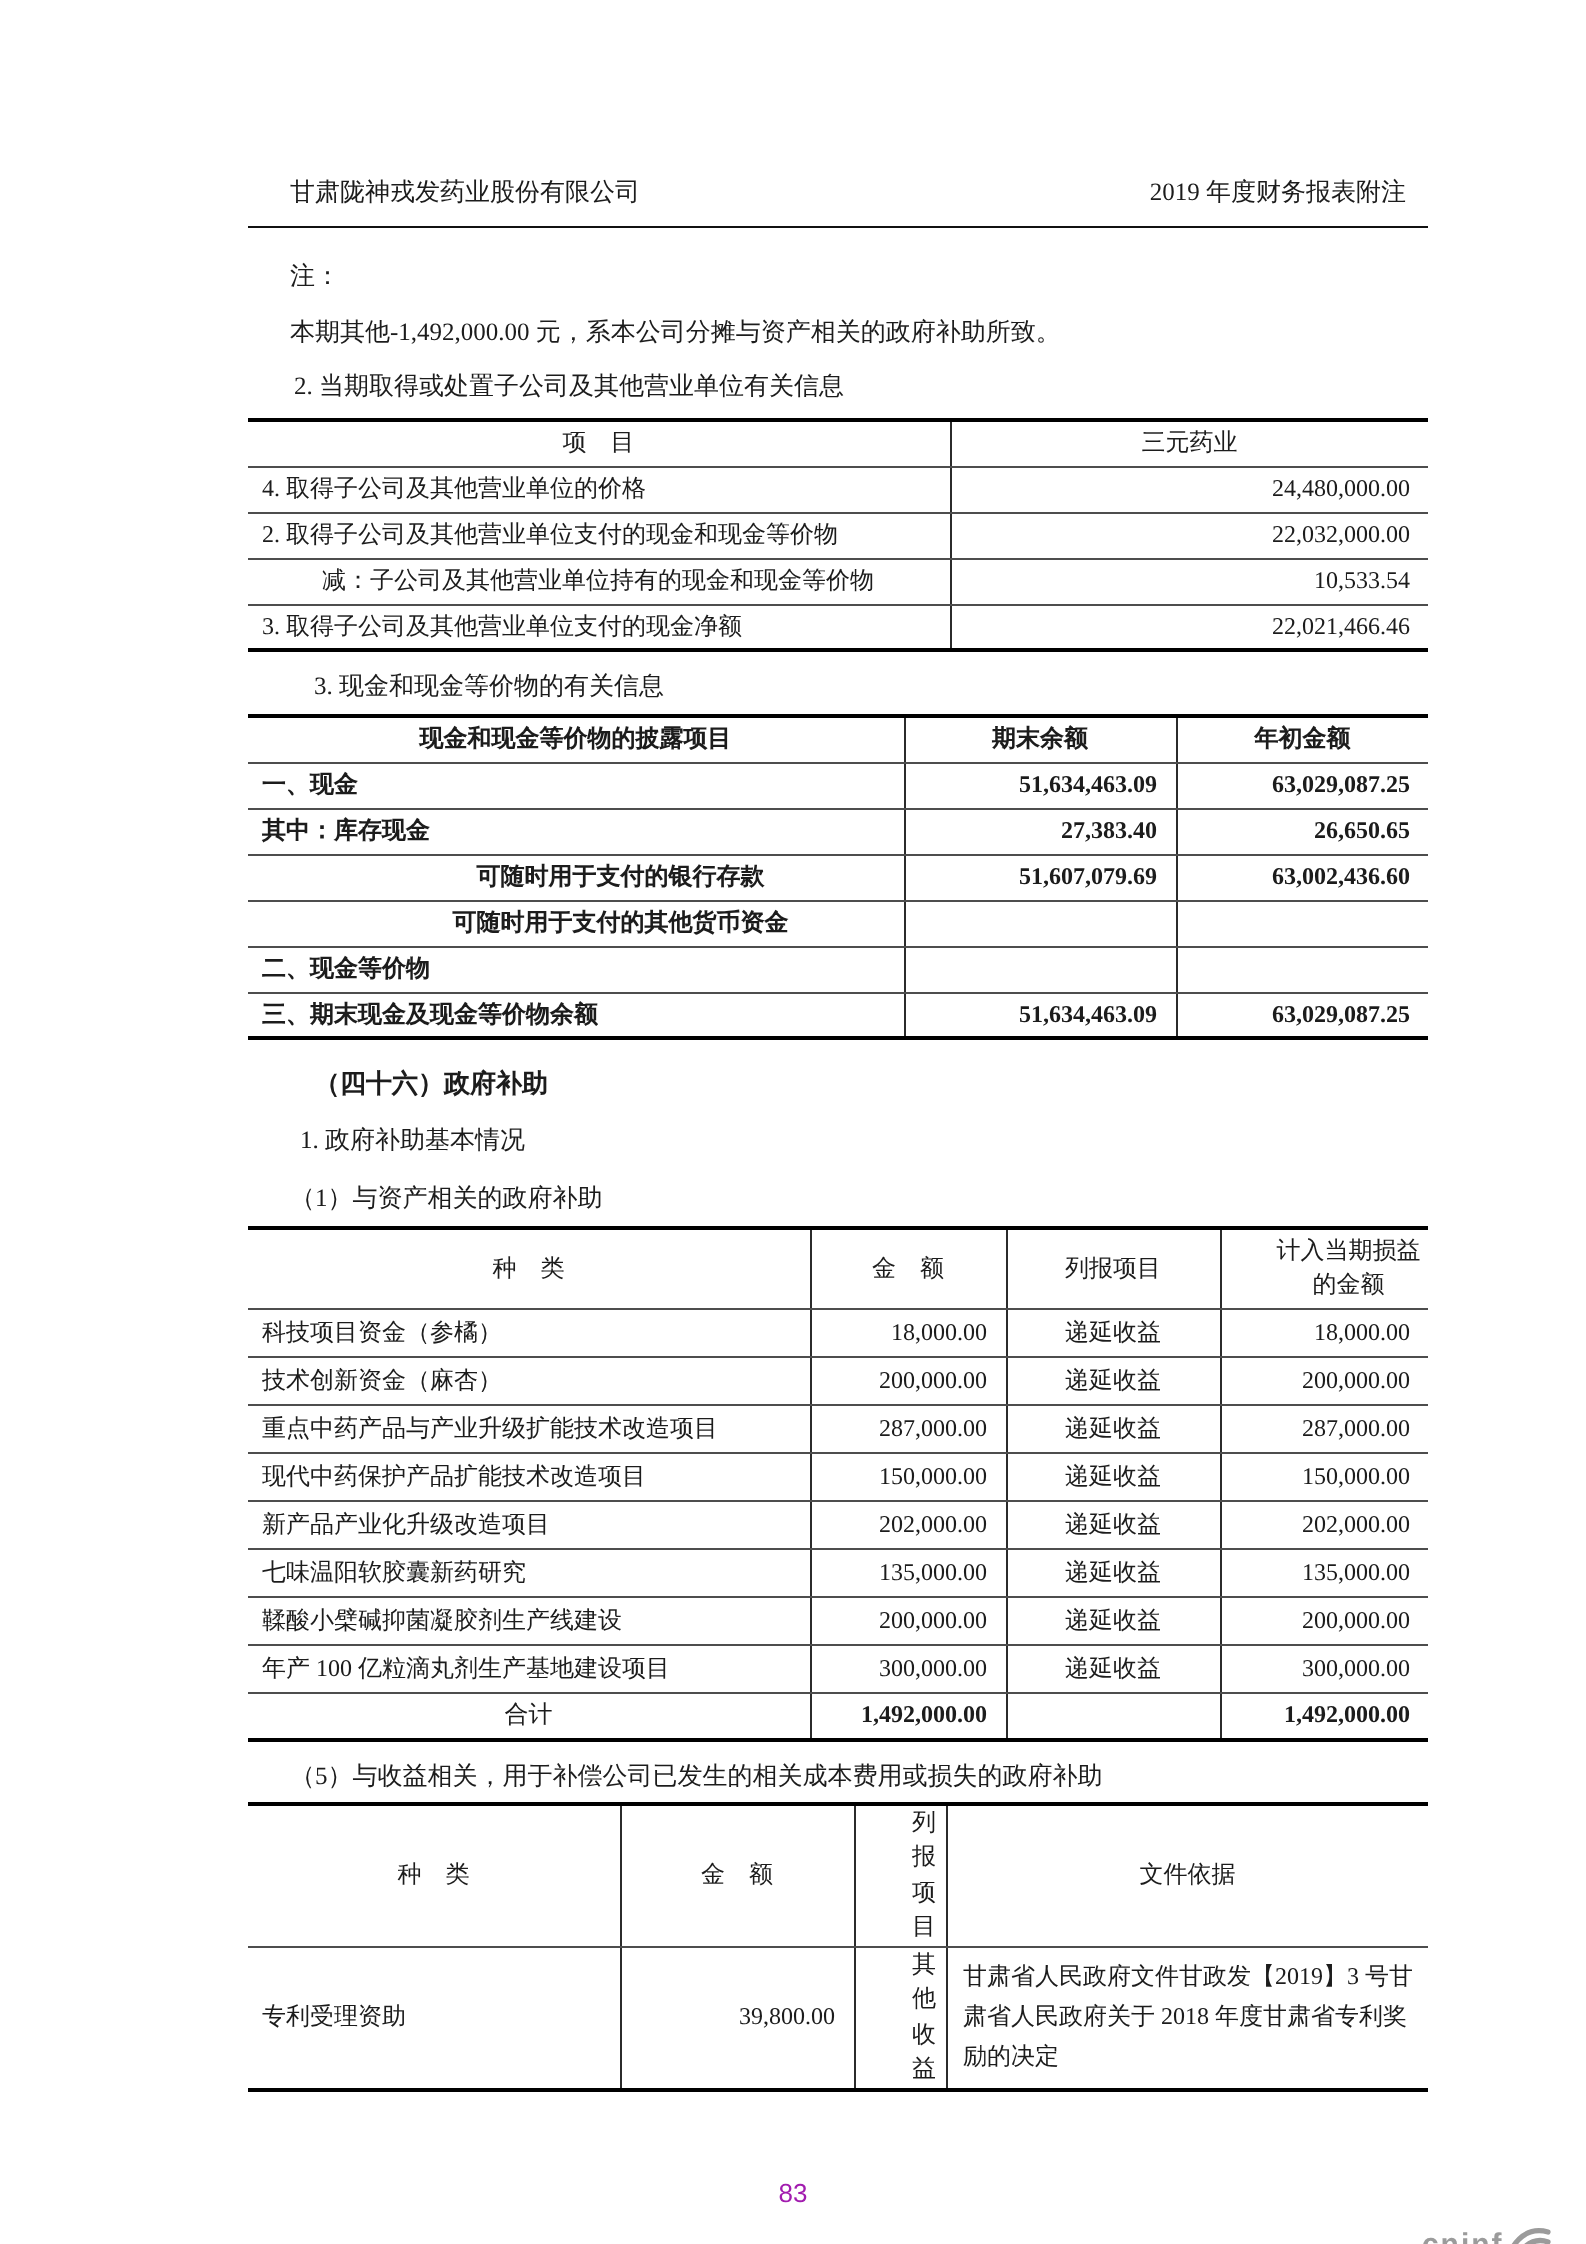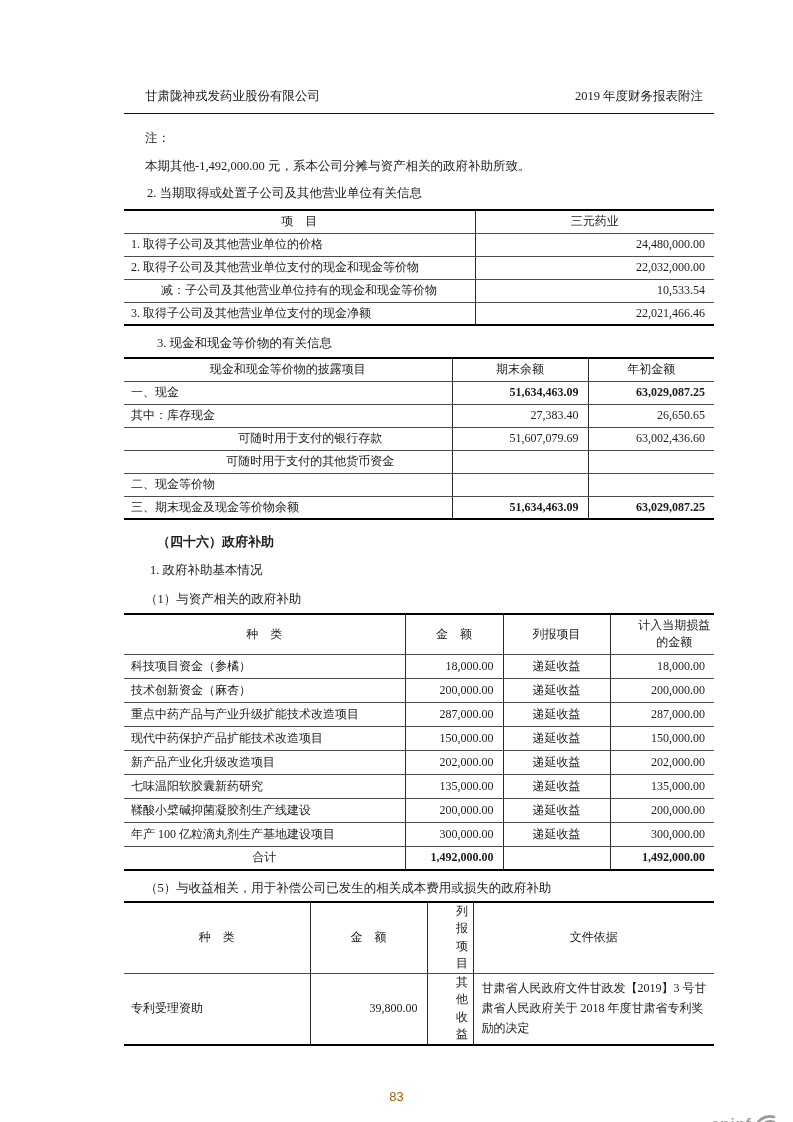--- a/index.html
+++ b/index.html
@@ -36,21 +36,21 @@
   td.lab-ind { text-align: left; padding-left: 37px; }
   td.lab-ind2 { text-align: center; padding-left: 45px; }
   td.num { text-align: right; padding-right: 9px; }
   td.ctr { text-align: center; }
   .b { font-weight: bold; }
   td.wrap { white-space: pre-line; text-align: center; line-height: 1.45; padding-left: 24px; }
 
   
   .t1 td { height: 26px; }
   .t2 td { height: 23px; }
-  .t3 td { height: 23px; }
+  .t3 td { height: 23px; font-weight: bold; }
   .t4 td { height: 24px; }
   .t4 tr.hdr td { height: 40px; }
   .t5 tr.hdr td { height: 48px; }
   .t5 tr.data td { height: 72px; }
   .t5 td.basis { white-space: normal; text-align: left; line-height: 20px;
     padding: 2px 6px 4px 8px; vertical-align: middle; }
 
   
   .note-label  { font-size: 12.5px; margin: 16px 0 0 21px; }
   .body-para   { font-size: 12.5px; margin: 11px 0 0 21px; }
@@ -58,21 +58,21 @@
   .sec-title-3 { font-size: 12.5px; margin: 9px 0 5px 33px; }
   .h46         { font-size: 13px; font-weight: bold; margin: 13px 0 0 33px; }
   .sub1        { font-size: 12.5px; margin: 11px 0 0 26px; }
   .sub11       { font-size: 12.5px; margin: 12px 0 5px 21px; }
   .sub12       { font-size: 12.5px; margin: 9px 0 4px 21px; }
   .mt-t1 { margin-top: 25px; }
 
   
   .page-number { position: absolute; left: 0; right: 0; bottom: 58px;
     text-align: center; font-size: 13px;
-    font-family: "Liberation Sans", "DejaVu Sans", sans-serif; color: #a16207; }
+    font-family: "Liberation Sans", "DejaVu Sans", sans-serif; color: #a21caf; }
   .cninfo-logo { position: absolute; right: 6px; bottom: 6px; text-align: left;
     color: #9b9b9b; font-family: "Liberation Sans", "DejaVu Sans", sans-serif;
     line-height: 1.15; }
   .cninfo-brand { font-size: 15px; font-weight: bold; letter-spacing: 1px;
     display: inline-block; vertical-align: middle; }
   .cninfo-swirl { display: inline-block; vertical-align: middle; margin-left: 2px; }
   .cninfo-cn  { font-size: 9px; letter-spacing: 2px; margin-right: 22px; }
   .cninfo-url { font-size: 9.5px; }
 </style>
 </head>
@@ -97,21 +97,21 @@
       <colgroup>
           <col style="width:351px">
           <col style="width:239px">
         </colgroup>
       <tbody>
           <tr>
         <td class="ctr">项　目</td>
         <td class="ctr">三元药业</td>
       </tr>
       <tr>
-        <td class="lab">1. 取得子公司及其他营业单位的价格</td>
+        <td class="lab">4. 取得子公司及其他营业单位的价格</td>
         <td class="num">24,480,000.00</td>
       </tr>
       <tr>
         <td class="lab">2. 取得子公司及其他营业单位支付的现金和现金等价物</td>
         <td class="num">22,032,000.00</td>
       </tr>
       <tr>
         <td class="lab-ind">减：子公司及其他营业单位持有的现金和现金等价物</td>
         <td class="num">10,533.54</td>
       </tr>

